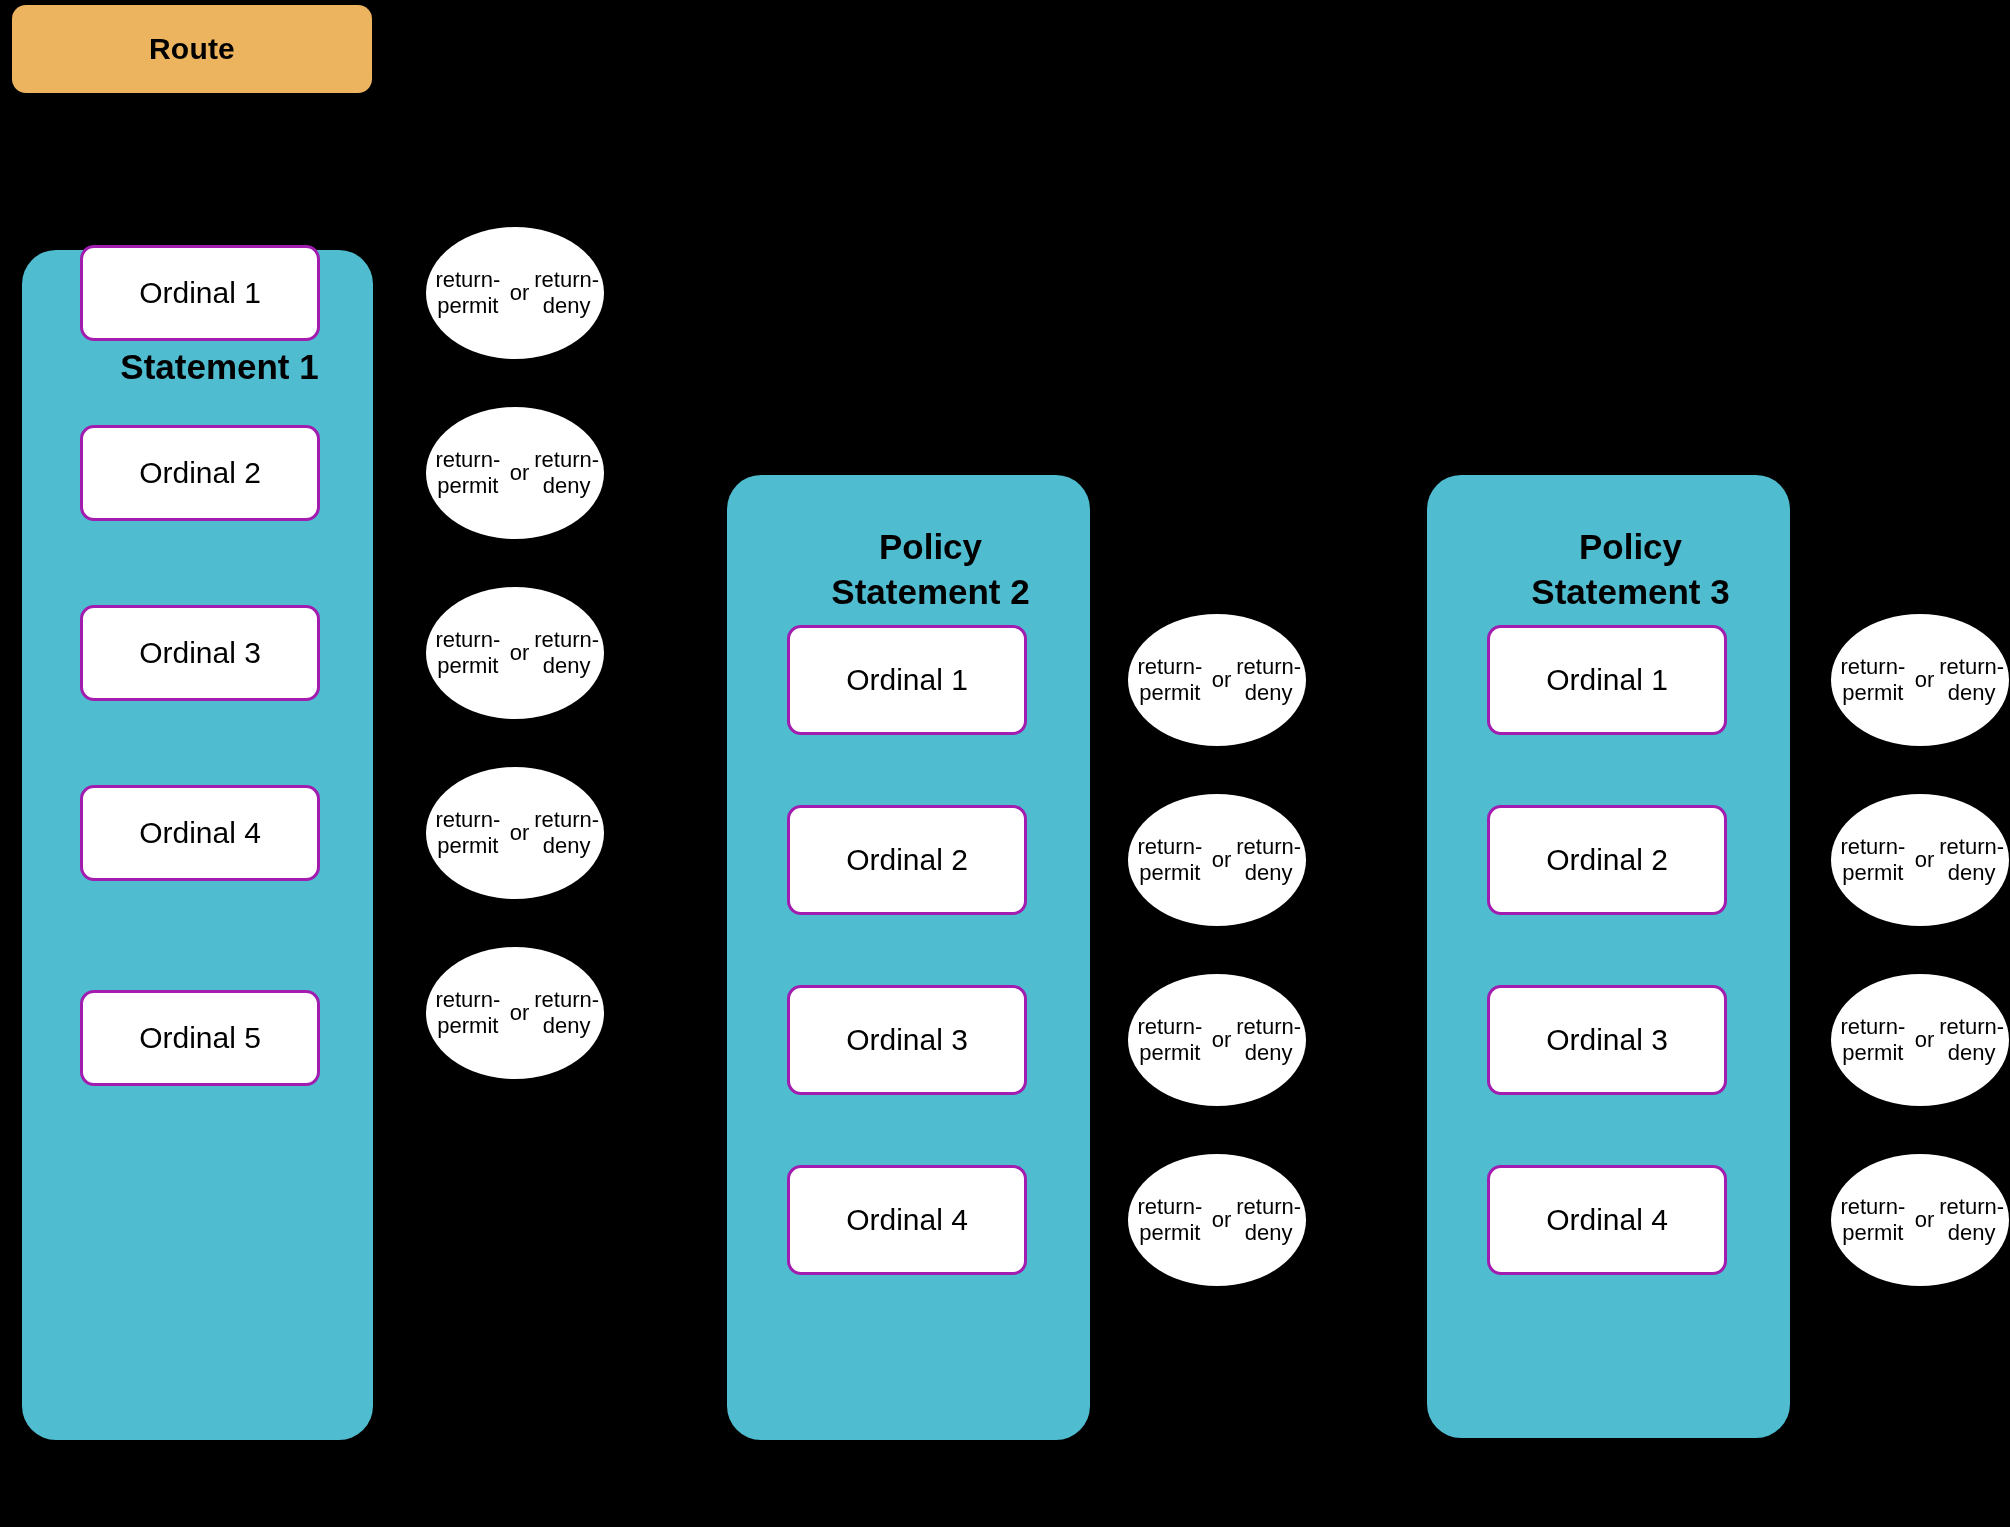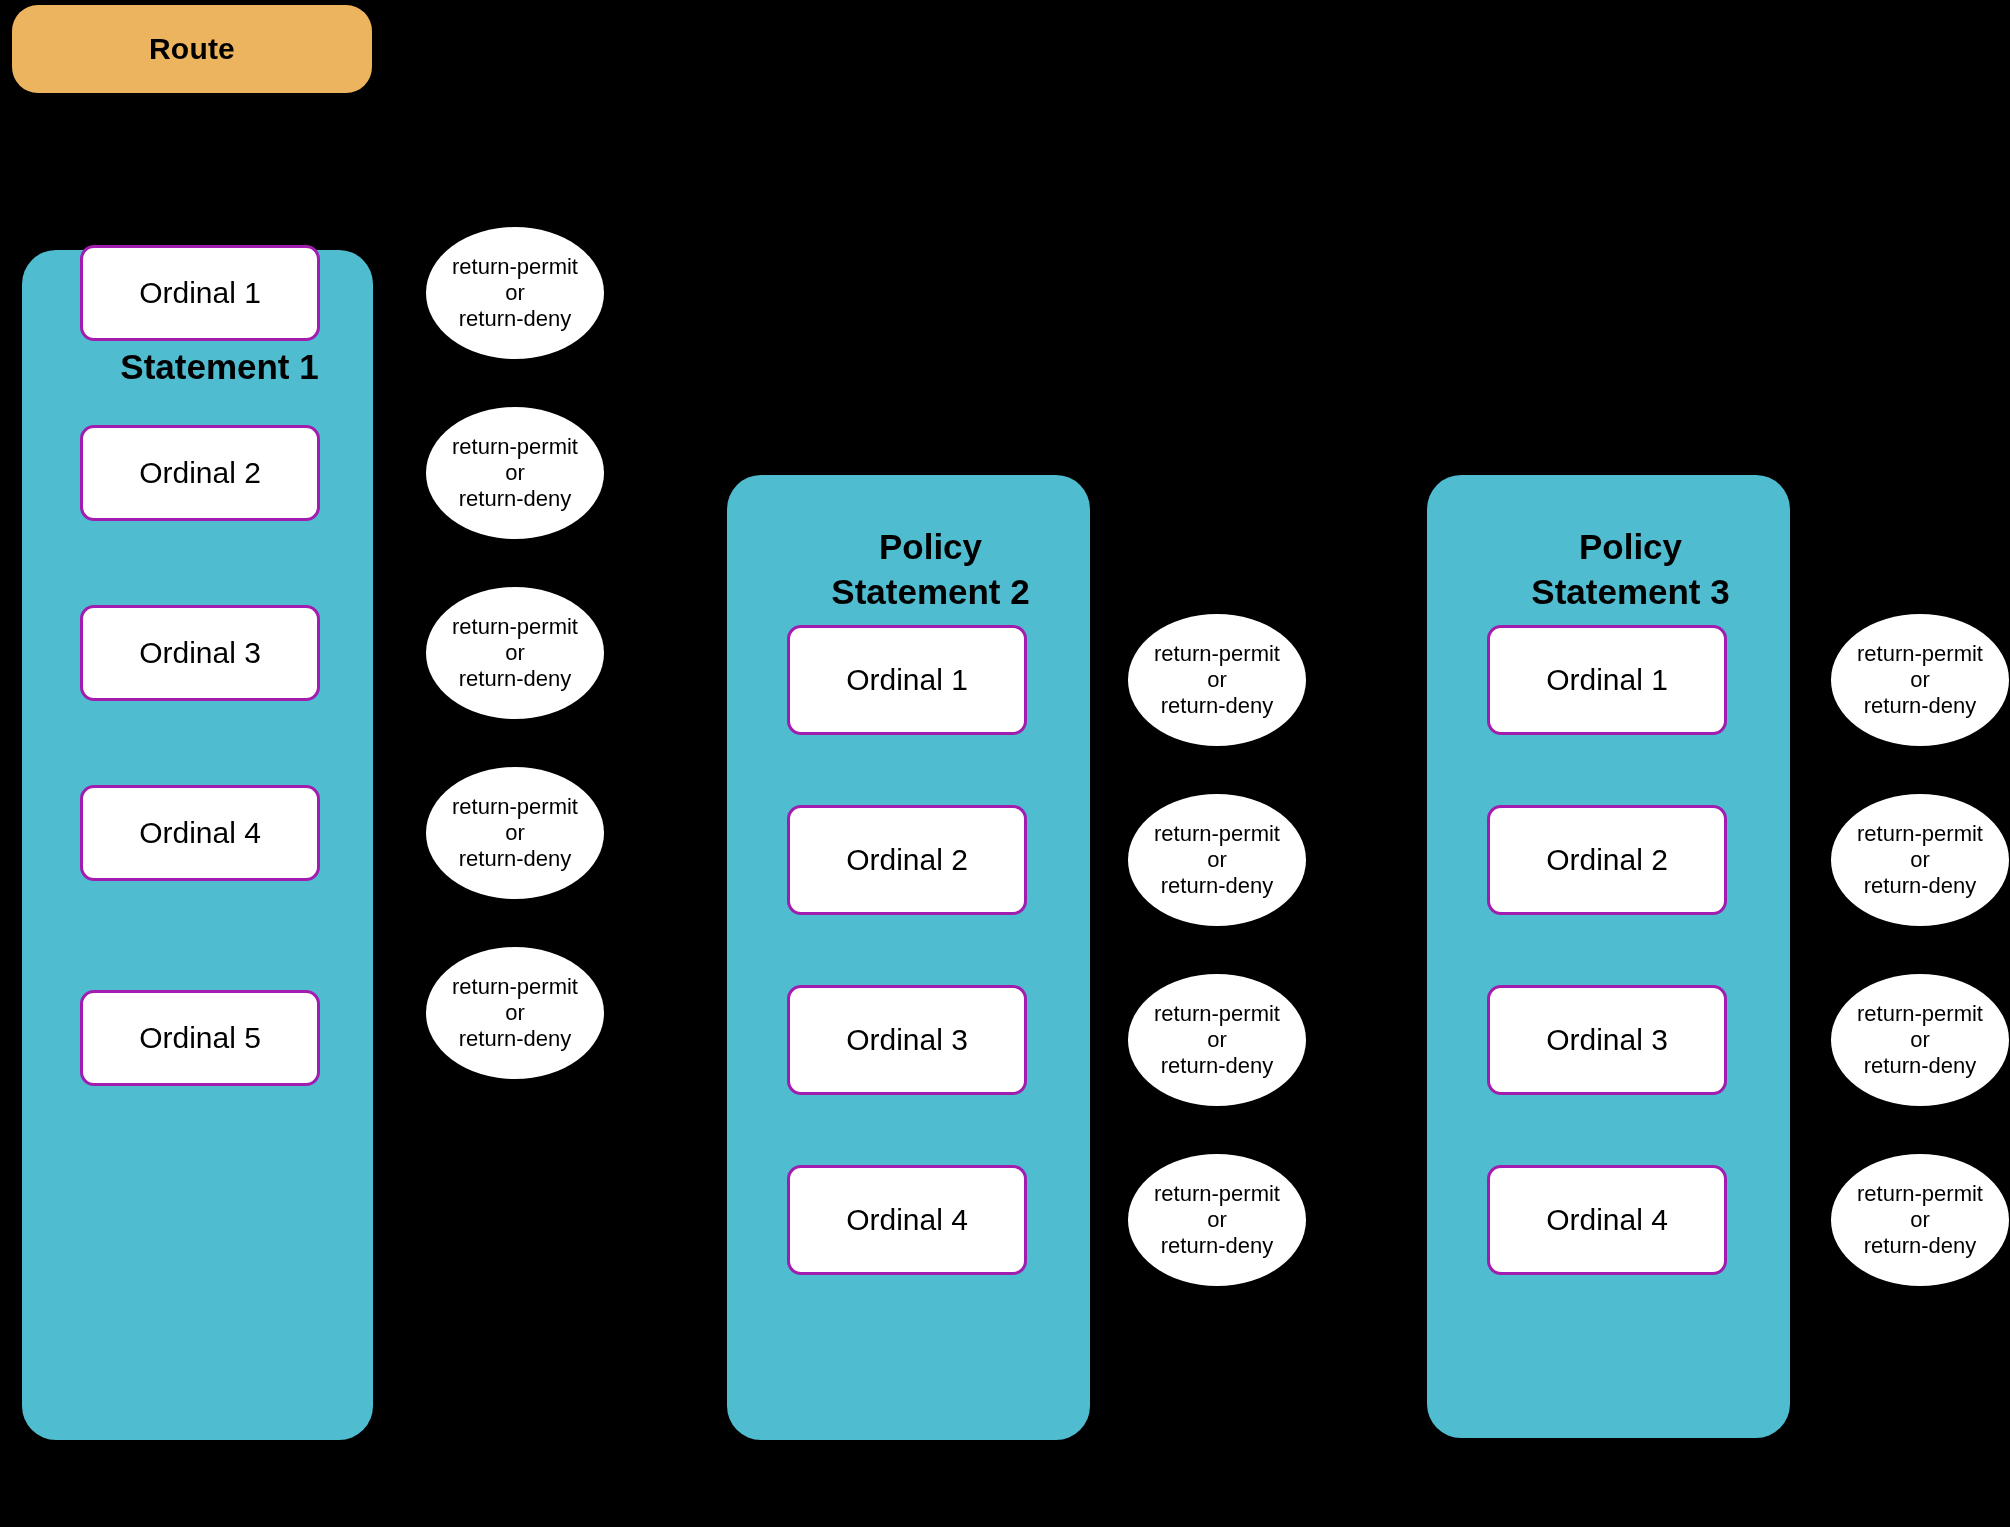--- a/index.html
+++ b/index.html
@@ -18,21 +18,21 @@
   #svg-layer {
     position: absolute;
     left: 0; top: 0;
     width: 2010px;
     height: 1527px;
   }
   
   .route-box {
     position: absolute;
     box-sizing: border-box;
-    border-radius: 26px;
+    border-radius: 14px;
     display: flex;
     align-items: center;
     justify-content: center;
     color: #000000;
     font-size: 30px;
     font-weight: bold;
     letter-spacing: 0.2px;
   }
   
   .policy-panel {
@@ -66,21 +66,20 @@
     font-size: 30px;
     font-weight: normal;
   }
   
   .result-ellipse {
     position: absolute;
     box-sizing: border-box;
     background: #FFFFFF;
     border-radius: 50%;
     display: flex;
-    flex-direction: column;
     align-items: center;
     justify-content: center;
     color: #000000;
     text-align: center;
     line-height: 1.18;
   }
   .result-ellipse span { display: block; }
 </style>
 </head>
 <body>

